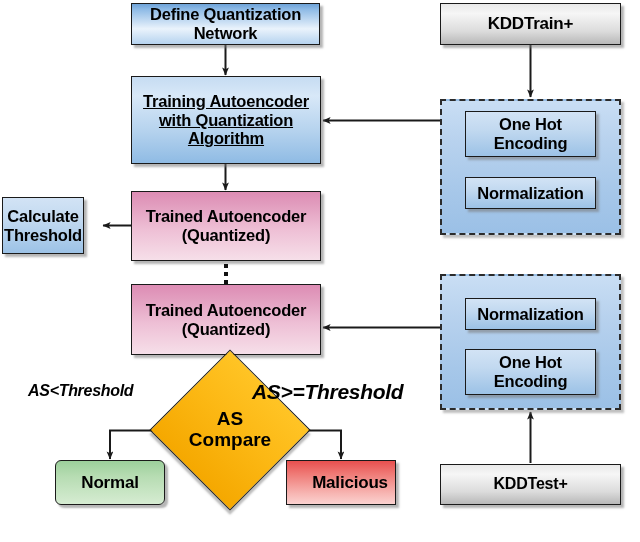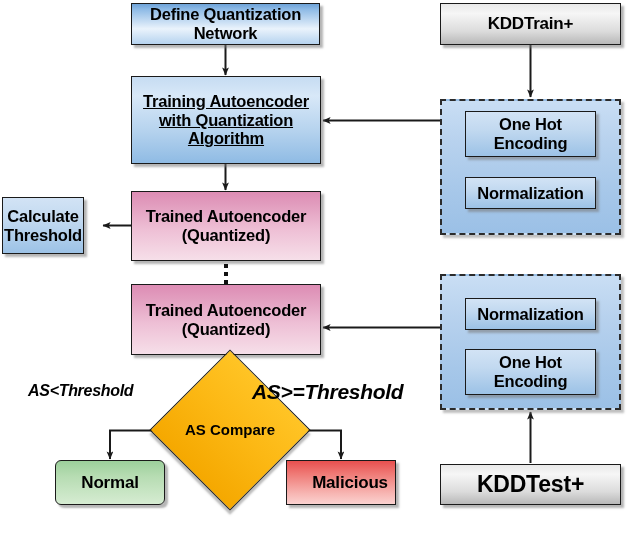--- a/index.html
+++ b/index.html
@@ -192,21 +192,21 @@
     <i></i>
     <i></i>
   </div>
 
   <div class="node fill-pink" style="left:131px; top:284px; width:190px; height:71px; font-size:16.5px; padding:0 6px;">
     <span>Trained Autoencoder (Quantized)</span>
   </div>
 
   <div class="diamond-wrap" style="left:173px; top:373px; width:114px; height:114px;">
     <div class="diamond-shape"></div>
-    <div class="diamond-label" style="font-size:15px;">AS Compare</div>
+    <div class="diamond-label" style="font-size:19px;">AS Compare</div>
   </div>
 
   <div class="edge-label" style="left:28px; top:382px; font-size:16px;">AS&lt;Threshold</div>
 
   <div class="edge-label" style="left:252px; top:380px; font-size:21px;">AS&gt;=Threshold</div>
 
   <div class="node fill-green" style="left:55px; top:460px; width:110px; height:45px; font-size:17px;border-radius:6px;">
     <span>Normal</span>
   </div>
 
@@ -227,19 +227,19 @@
   </div>
 
   <div class="node fill-blue-small" style="left:465px; top:298px; width:131px; height:32px; font-size:16.5px;">
     <span>Normalization</span>
   </div>
 
   <div class="node fill-blue-small" style="left:465px; top:349px; width:131px; height:46px; font-size:16.5px;">
     <span>One Hot Encoding</span>
   </div>
 
-  <div class="node fill-gray" style="left:440px; top:464px; width:181px; height:41px; font-size:23px;">
+  <div class="node fill-gray" style="left:440px; top:464px; width:181px; height:41px; font-size:16px;">
     <span>KDDTest+</span>
   </div>
 
   <div class="caption" style="top:531px; height:11px; font-size:15px; line-height:15px;"></div>
 
 </div>
 
 </body></html>

